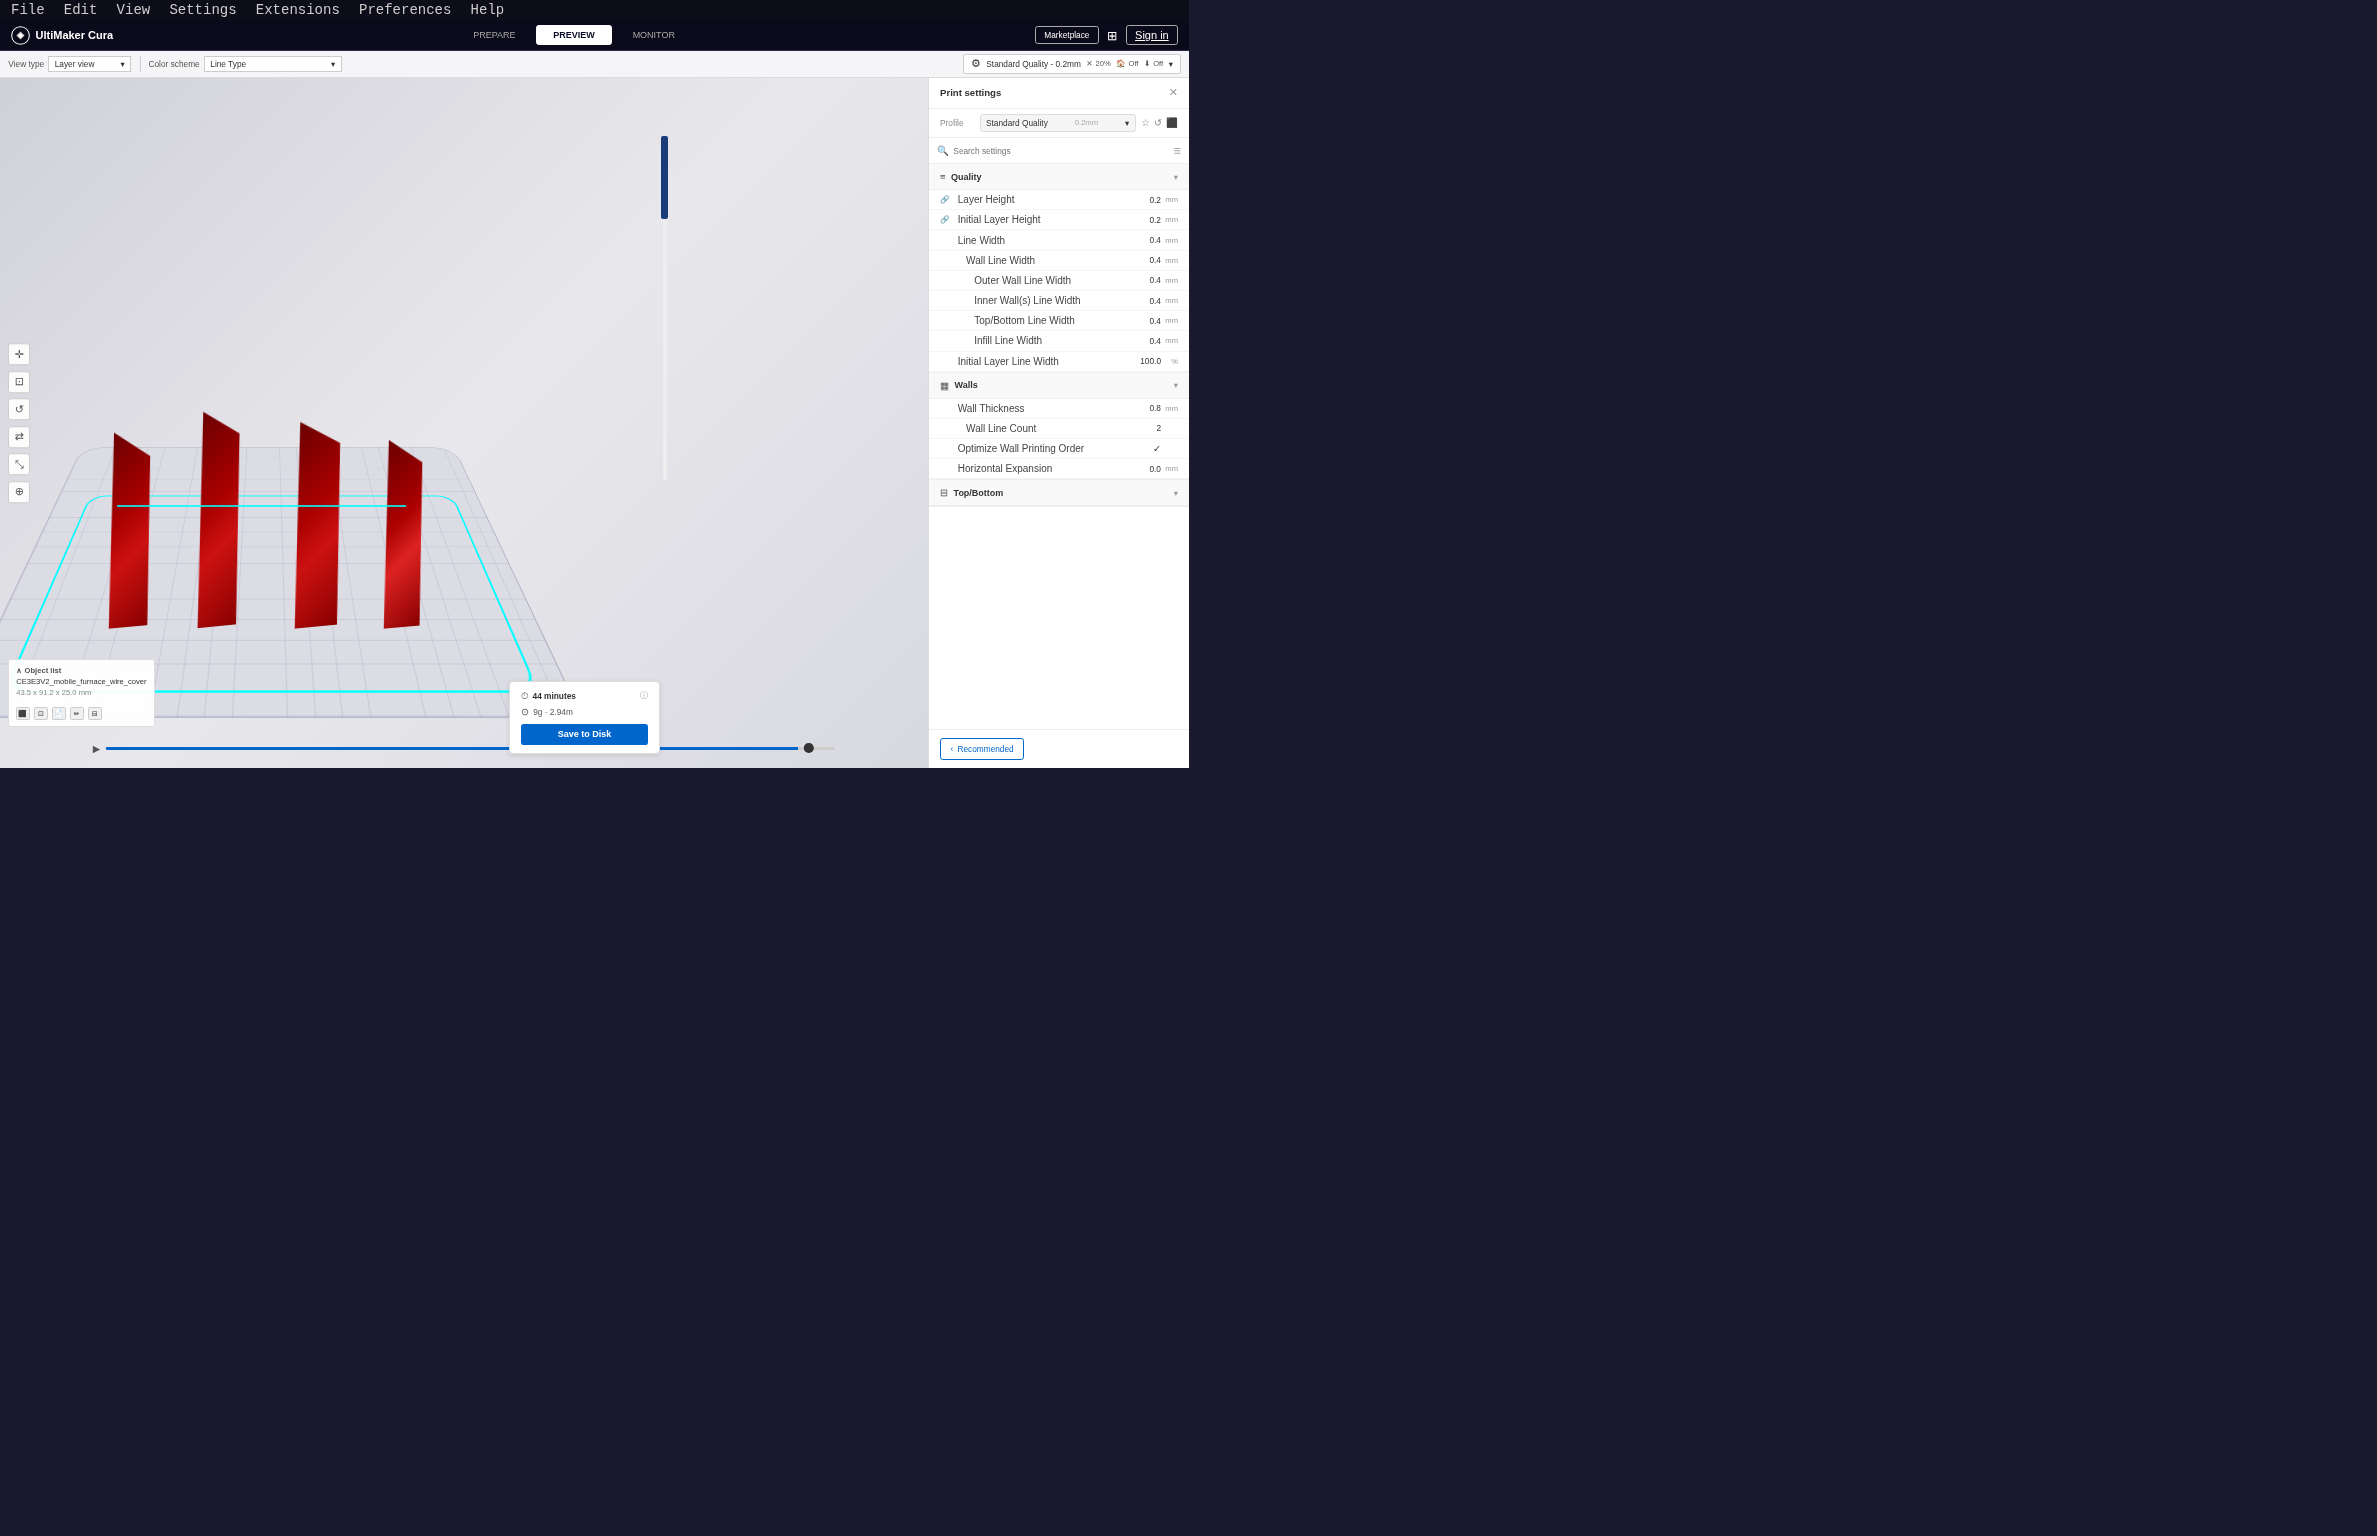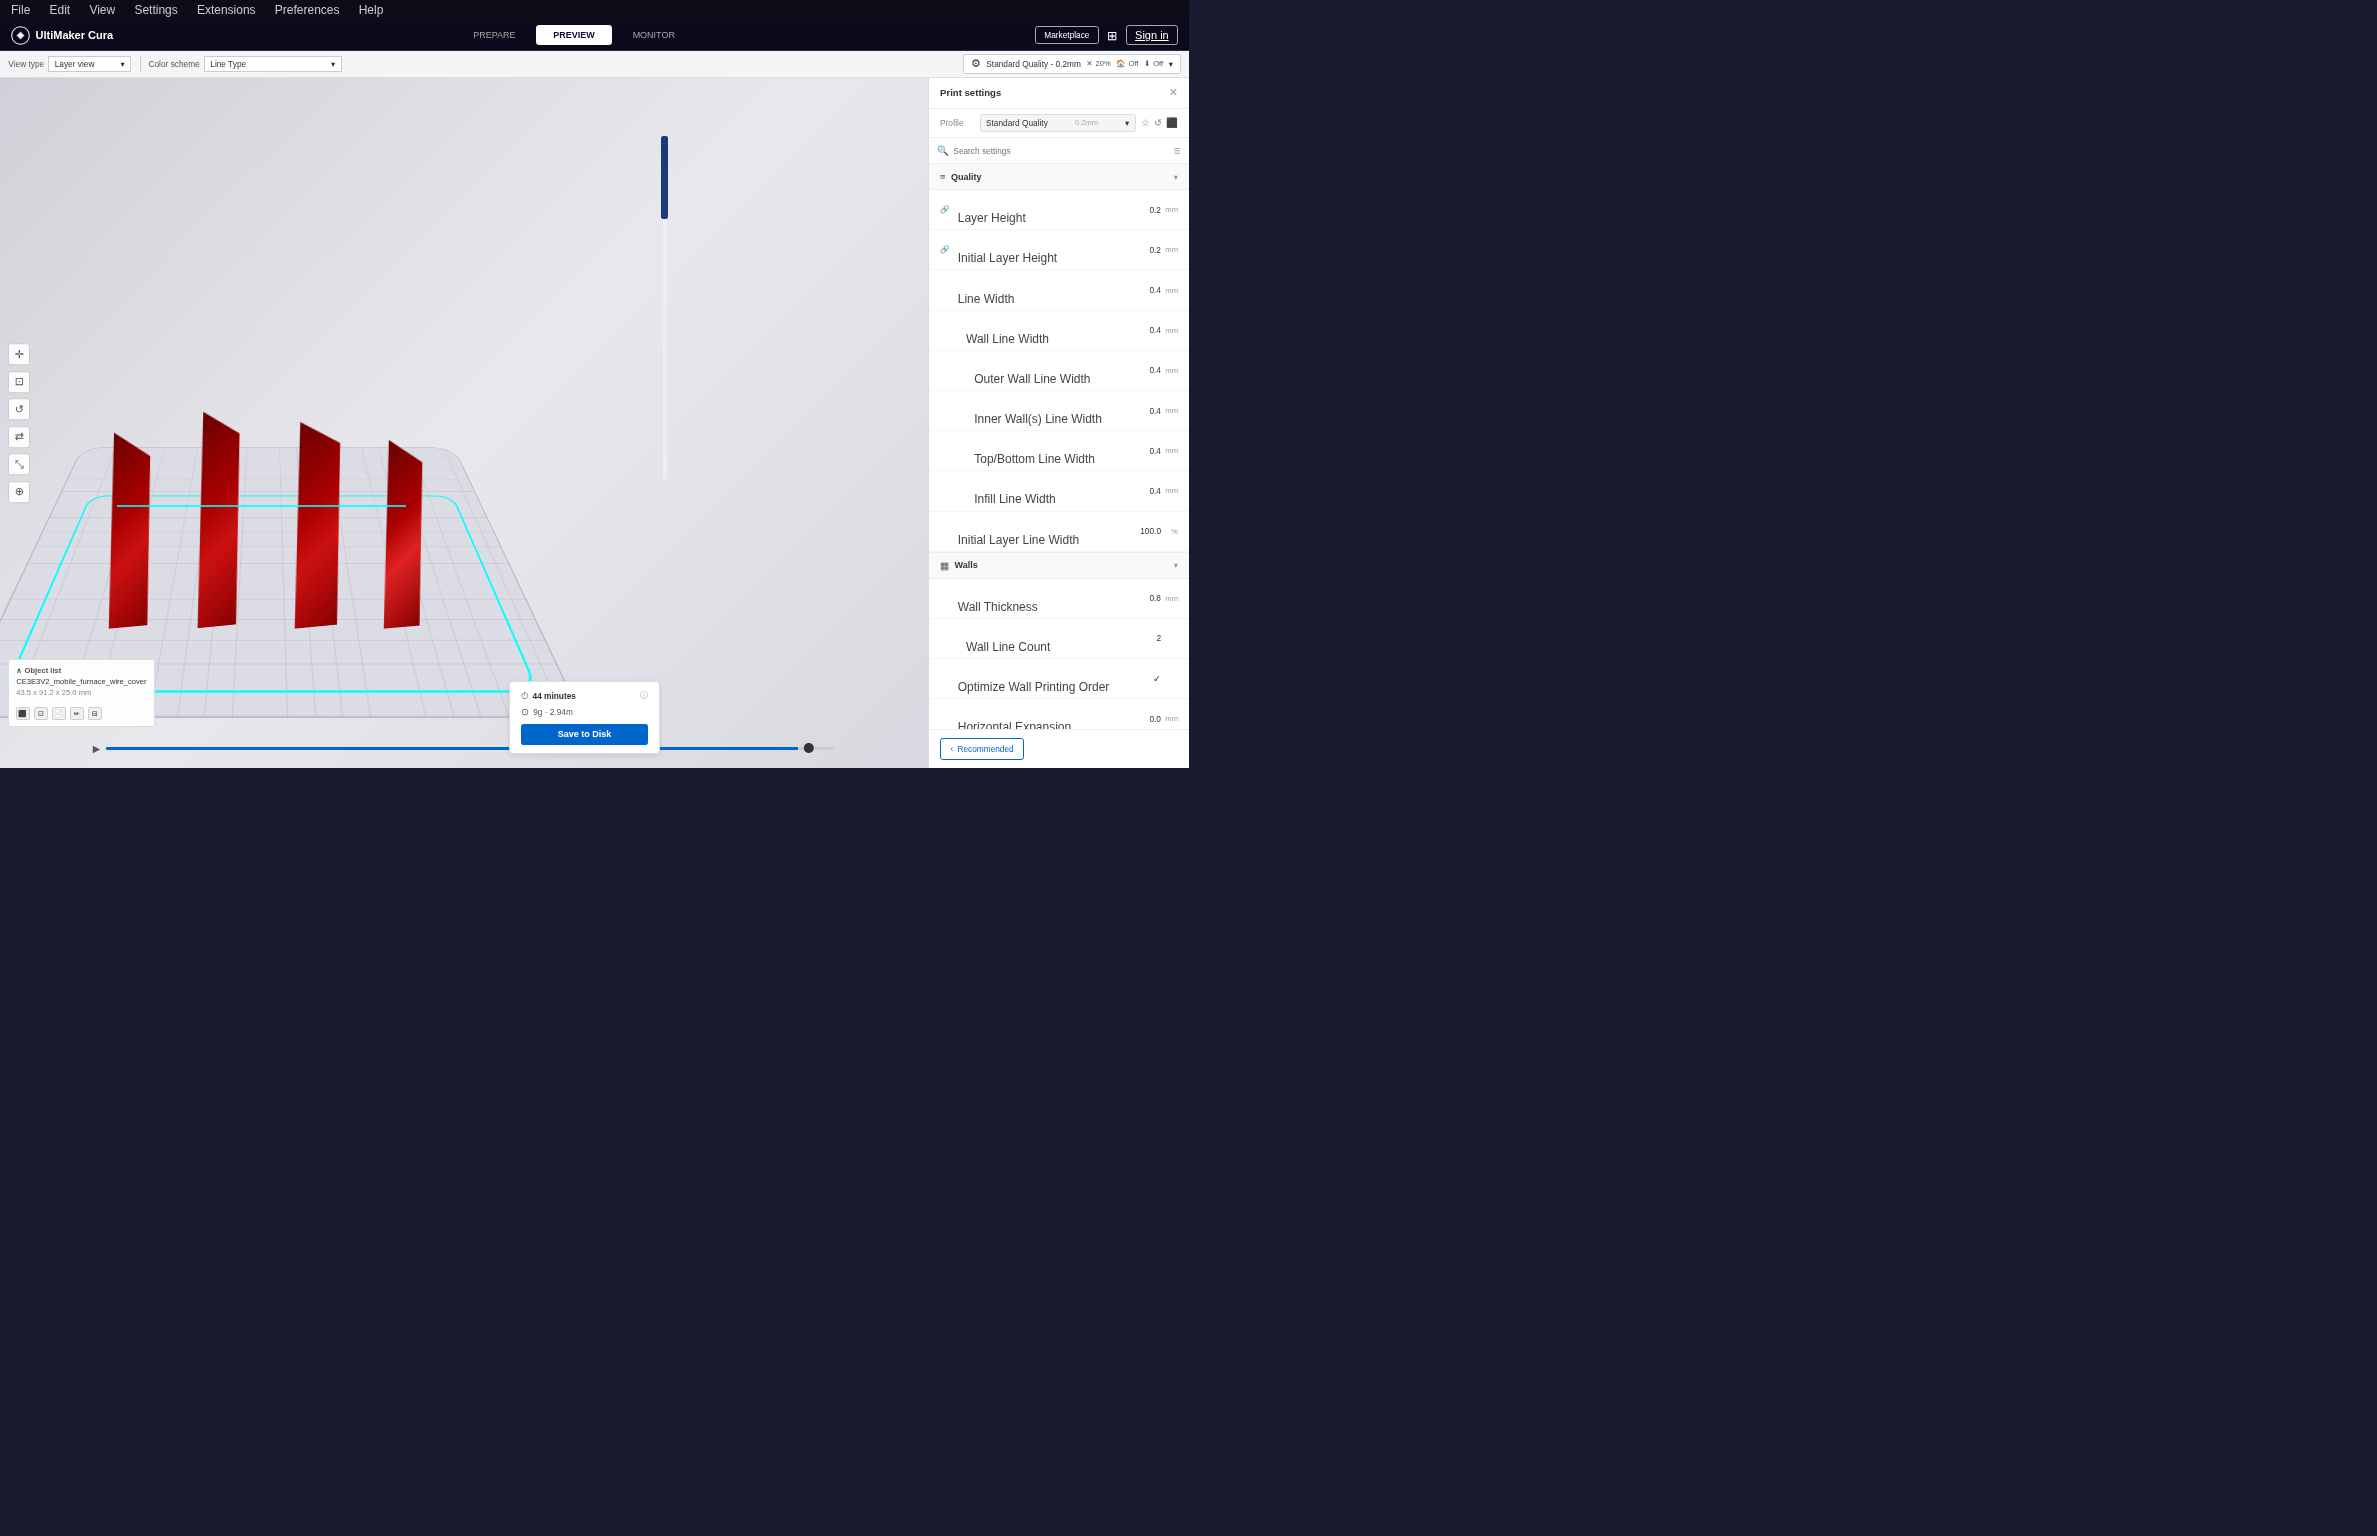--- a/index.html
+++ b/index.html
@@ -1,20 +1,20 @@
 <!DOCTYPE html>
 <html style="font-size:11px"><head>
   <meta charset="utf-8">
   <style>
     * { box-sizing: border-box; margin: 0; padding: 0; }
     body { font-family: 'Segoe UI', Arial, sans-serif; background: #1a1a2e; color: #fff; width: 1189px; height: 768px; overflow: hidden; font-size: 9px; }
 
     
     #menubar { background: #0d0d1a; height: 20.6px; display: flex; align-items: center; padding: 0 6.9px; gap: 11px; }
-    .menu-item { color: #ccc; font-size: 12px; cursor: pointer; padding: 2.8px 4.1px; }
+    .menu-item { color: #ccc; font-size: 14px; cursor: pointer; padding: 2.8px 4.1px; font-family: Liberation Mono, monospace; }
 
     
     #titlebar { background: #0a0a1a; height: 30px; display: flex; align-items: center; justify-content: space-between; padding: 0 11px; border-bottom: 0.7px solid #2a2a4a; }
     #logo { display: flex; align-items: center; gap: 5.5px; }
     #logo-text { font-size: 11px; font-weight: bold; color: #fff; }
     #nav-tabs { display: flex; gap: 2.8px; }
     .nav-tab { padding: 4.1px 16.5px; border-radius: 2.8px; font-size: 9px; cursor: pointer; color: #aaa; border: 0.7px solid transparent; }
     .nav-tab.active { background: #fff; color: #0a0a2a; font-weight: bold; border-color: #fff; }
     #titlebar-right { display: flex; align-items: center; gap: 5.5px; }
     #marketplace-btn { border: 0.7px solid #aaa; padding: 3.4px 8.3px; border-radius: 2.8px; font-size: 8.3px; color: #fff; cursor: pointer; background: transparent; }
@@ -84,21 +84,21 @@
     
     #settings-content { flex: 1; overflow-y: auto; padding: 0; }
     .settings-section { border-bottom: 0.7px solid #eee; }
     .section-header { display: flex; align-items: center; justify-content: space-between; padding: 6.9px 11px; cursor: pointer; background: #f9f9f9; border-bottom: 0.7px solid #eee; }
     .section-header-left { display: flex; align-items: center; gap: 5.5px; }
     .section-icon { font-size: 9.6px; color: #555; }
     .section-title { font-size: 9px; font-weight: bold; color: #333; }
     .section-chevron { color: #999; font-size: 8.3px; }
 
     .setting-row { display: flex; align-items: center; padding: 4.1px 11px; border-bottom: 0.7px solid #f5f5f5; }
-    .setting-name { flex: 1; font-size: 12px; color: #444; padding-left: 5.5px; margin-top: 17px; }
+    .setting-name { flex: 1; font-size: 10px; color: #444; padding-left: 5.5px; }
     .setting-name.indented { padding-left: 13.8px; }
     .setting-name.indented2 { padding-left: 22px; }
     .setting-link-icon { color: #bbb; font-size: 7.6px; margin-right: 2.8px; cursor: pointer; }
     .setting-value { font-size: 8.3px; color: #333; text-align: right; min-width: 34px; }
     .setting-unit { font-size: 7.6px; color: #999; min-width: 17px; text-align: right; }
     .setting-check { color: #333; font-size: 9.6px; }
 
     
     #recommended-row { padding: 8.3px 11px; border-top: 0.7px solid #eee; }
     #recommended-btn { display: flex; align-items: center; gap: 4.1px; border: 0.7px solid #0066cc; color: #0066cc; background: #fff; border-radius: 2.8px; padding: 4.8px 9.6px; font-size: 8.3px; cursor: pointer; }

